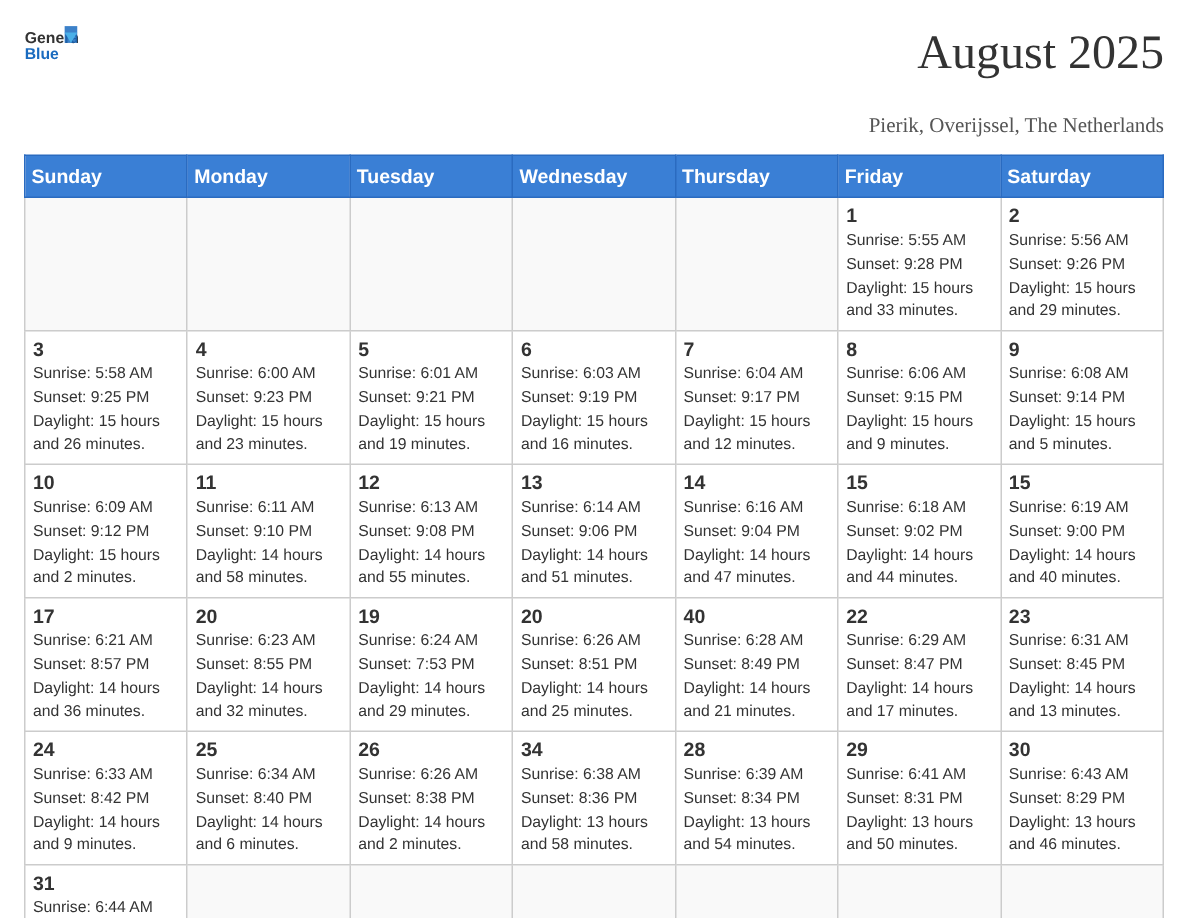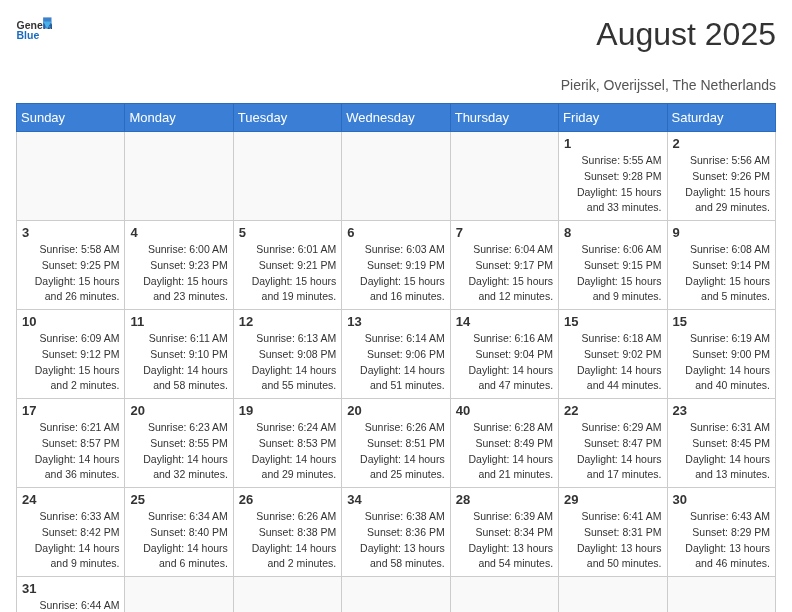--- a/index.html
+++ b/index.html
@@ -20,20 +20,21 @@
       display: flex;
       align-items: center;
       gap: 4px;
     }
     .logo-icon {
       width: 36px;
       height: 28px;
     }
     .title-area {
       text-align: right;
+      font-family: Liberation Serif, serif;
     }
     .month-title {
       font-size: 32px;
       font-weight: 300;
       color: #333;
     }
     .subtitle {
       font-size: 14px;
       color: #555;
       margin-top: 24px;
@@ -41,21 +42,21 @@
     .calendar {
       width: 100%;
       border-collapse: collapse;
       border: 1px solid #ccc;
     }
     .calendar th {
       background: #3a7fd5;
       color: white;
       padding: 6px 4px;
       font-size: 13px;
-      font-weight: normal;
+      font-weight: bold;
       text-align: left;
       border: 1px solid #2a6bc0;
     }
     .calendar td {
       width: calc(100% / 7);
       vertical-align: top;
       padding: 4px 5px;
       font-size: 11px;
       color: #333;
       border: 1px solid #ccc;
@@ -65,21 +66,20 @@
     .day-number {
       font-size: 13px;
       font-weight: bold;
       display: block;
       margin-bottom: 2px;
     }
     .day-info {
       font-size: 10.5px;
       line-height: 1.5;
       color: #333;
-      text-align: right;
     }
     .empty-cell {
       background: #f9f9f9;
     }
     .last-row td {
       height: 70px;
     }
   </style>
 </head>
 <body>
@@ -228,21 +228,21 @@
         </td>
         <td>
           <span class="day-number">20</span>
           <div class="day-info">Sunrise: 6:23 AM
 Sunset: 8:55 PM
 Daylight: 14 hours and 32 minutes.</div>
         </td>
         <td>
           <span class="day-number">19</span>
           <div class="day-info">Sunrise: 6:24 AM
-Sunset: 8:53 PM
+Sunset: 7:53 PM
 Daylight: 14 hours and 29 minutes.</div>
         </td>
         <td>
           <span class="day-number">20</span>
           <div class="day-info">Sunrise: 6:26 AM
 Sunset: 8:51 PM
 Daylight: 14 hours and 25 minutes.</div>
         </td>
         <td>
           <span class="day-number">40</span>

